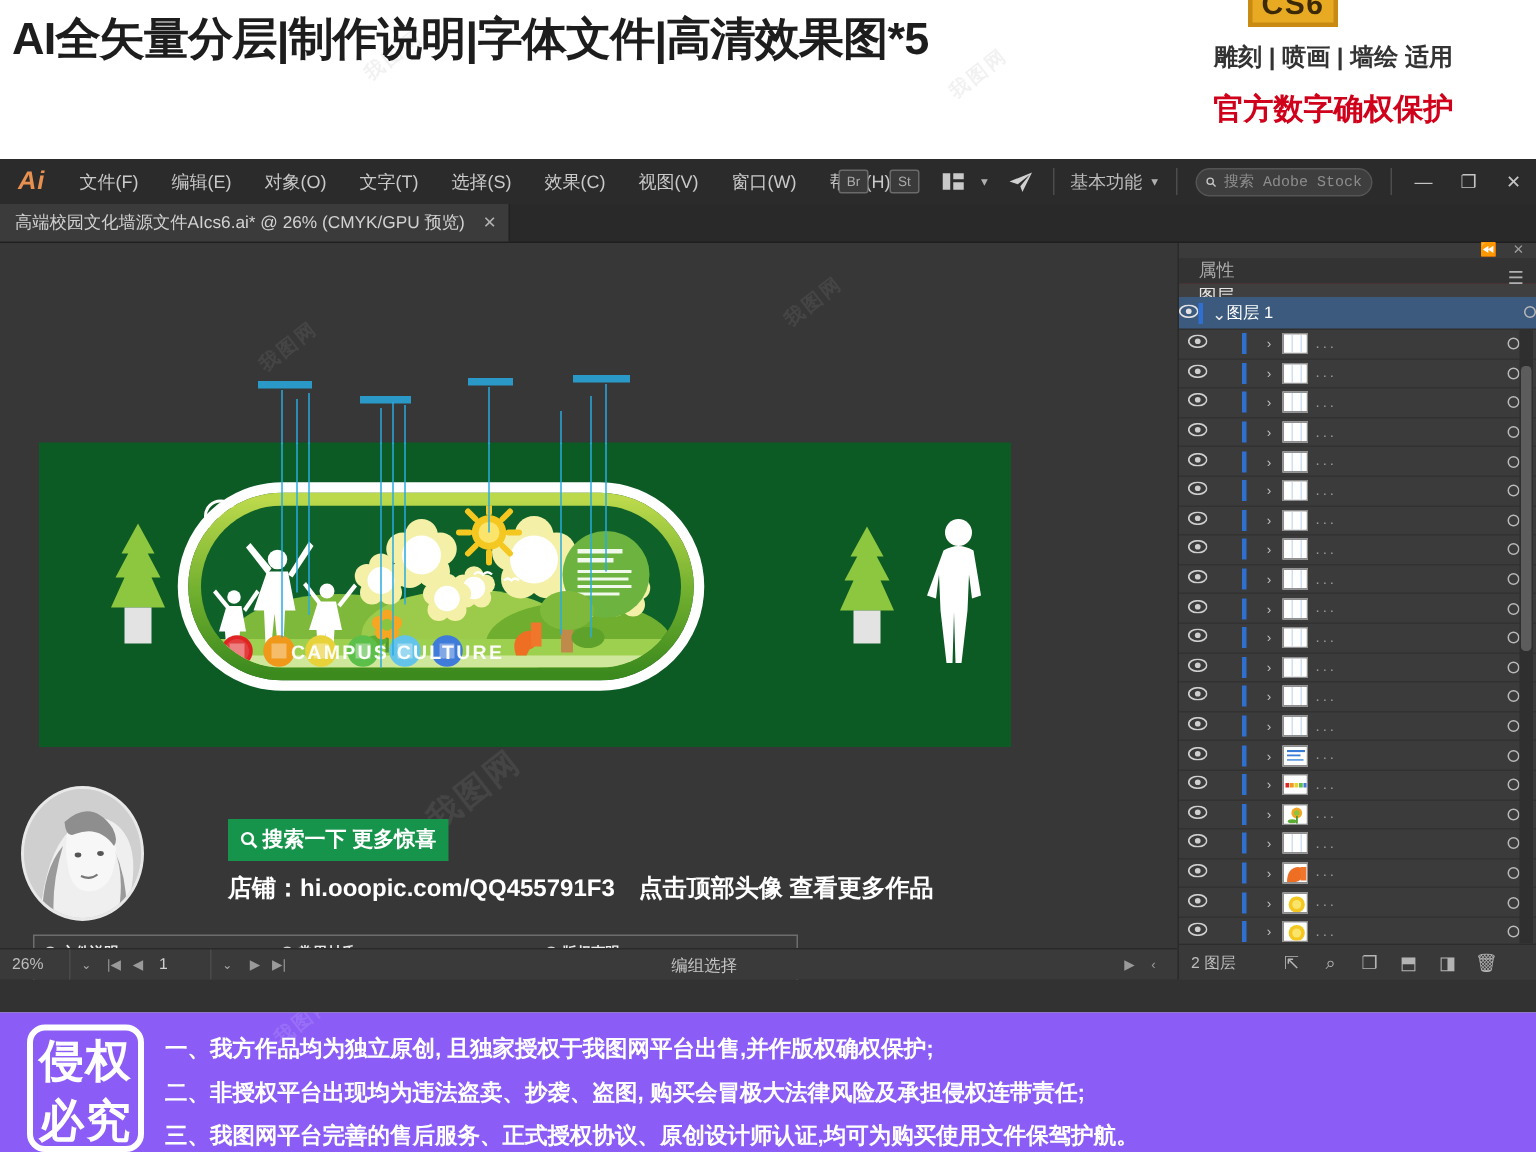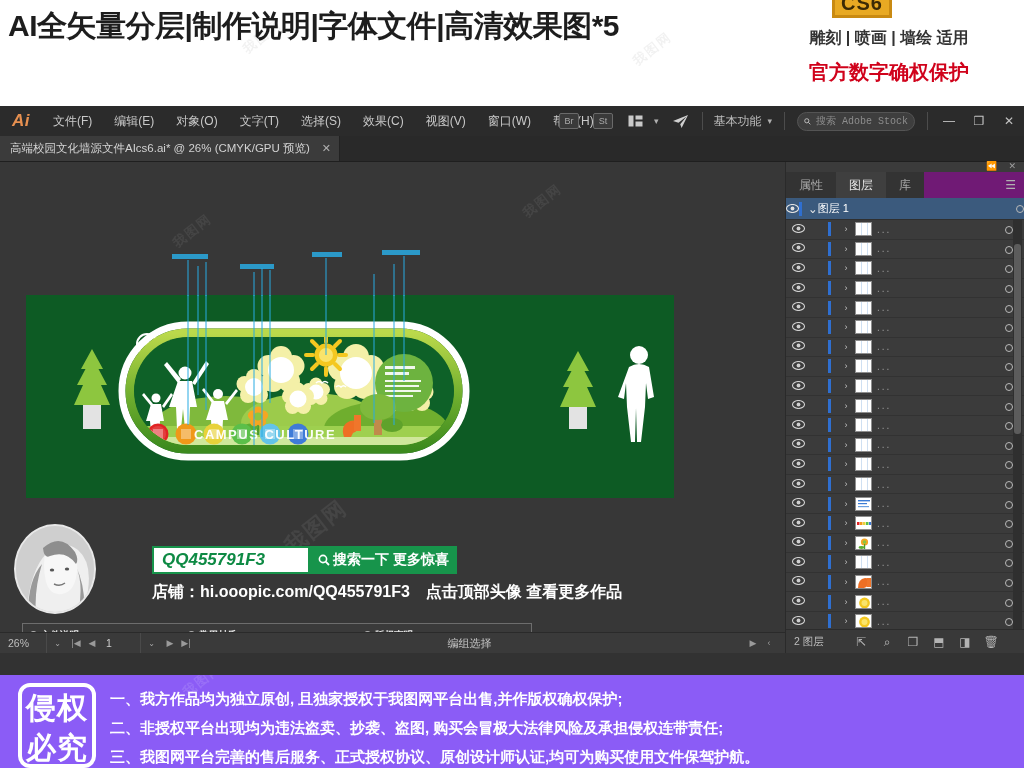--- a/index.html
+++ b/index.html
@@ -138,22 +138,23 @@
   .sb-tool { flex: 1; text-align: center; color: #c6c6c6; font-size: 11px; }
 
   
   .panel {
     width: 239px; background: #3b3b3b; position: relative;
     border-left: 1px solid #2a2a2a; display: flex; flex-direction: column;
   }
   .panel-topbar { height: 10px; background: #3b3b3b; position: relative; }
   .panel-topbar .pt-ico { position: absolute; top: -1px; color: #9e9e9e; font-size: 9px; }
   .panel-tabs {
-    height: 26px; background: #701a75; display: flex; align-items: stretch;
+    height: 26px; background: #7f1d1d; display: flex; align-items: stretch;
     position: relative;
+    flex-direction: column;
   }
   .ptab {
     padding: 0 13px; display: flex; align-items: center;
     color: #a9a9a9; font-size: 12px; background: #333;
   }
   .ptab.active { background: #3f3f3f; color: #e6e6e6; }
   .panel-menu {
     position: absolute; right: 8px; top: 7px; color: #b0b0b0; font-size: 12px;
     line-height: 1;
   }
@@ -647,21 +648,20 @@
               <path d="M30 24 q14 -12 26 2 q8 10 4 26 q-3 14 -14 16 q-12 2 -16 -12 q-4 -18 0 -32 z" fill="#f7f7f7"></path>
               <path d="M27 22 q18 -16 32 4 q4 8 1 12 q-10 -14 -26 -8 q-6 3 -7 -8z" fill="#8e8e8e"></path>
               <path d="M12 88 q0 -34 14 -50 q-8 26 -6 50 z" fill="#9a9a9a"></path>
               <path d="M62 88 q6 -30 -2 -48 q10 22 8 48 z" fill="#9a9a9a"></path>
               <ellipse cx="36" cy="44" rx="2.2" ry="1.6" fill="#555"></ellipse>
               <ellipse cx="51" cy="43" rx="2.2" ry="1.6" fill="#555"></ellipse>
               <path d="M38 58 q6 3 11 -1" stroke="#777" stroke-width="1.4" fill="none"></path>
             </svg>
           </div>
           <div class="qq-box">
-            <div class="qq-field">QQ455791F3</div>
             <div class="qq-search">
               <svg width="12" height="12" viewBox="0 0 12 12" style="margin-right:3px">
                 <circle cx="5" cy="5" r="3.6" fill="none" stroke="#fff" stroke-width="1.6"></circle>
                 <line x1="7.7" y1="7.7" x2="11" y2="11" stroke="#fff" stroke-width="1.8"></line>
               </svg>
               <span>搜索一下 更多惊喜</span>
             </div>
           </div>
           <div class="shop-line">
             <span>店铺：</span><span>hi.ooopic.com/QQ455791F3</span><span class="spacer"></span><span>点击顶部头像 查看更多作品</span>

